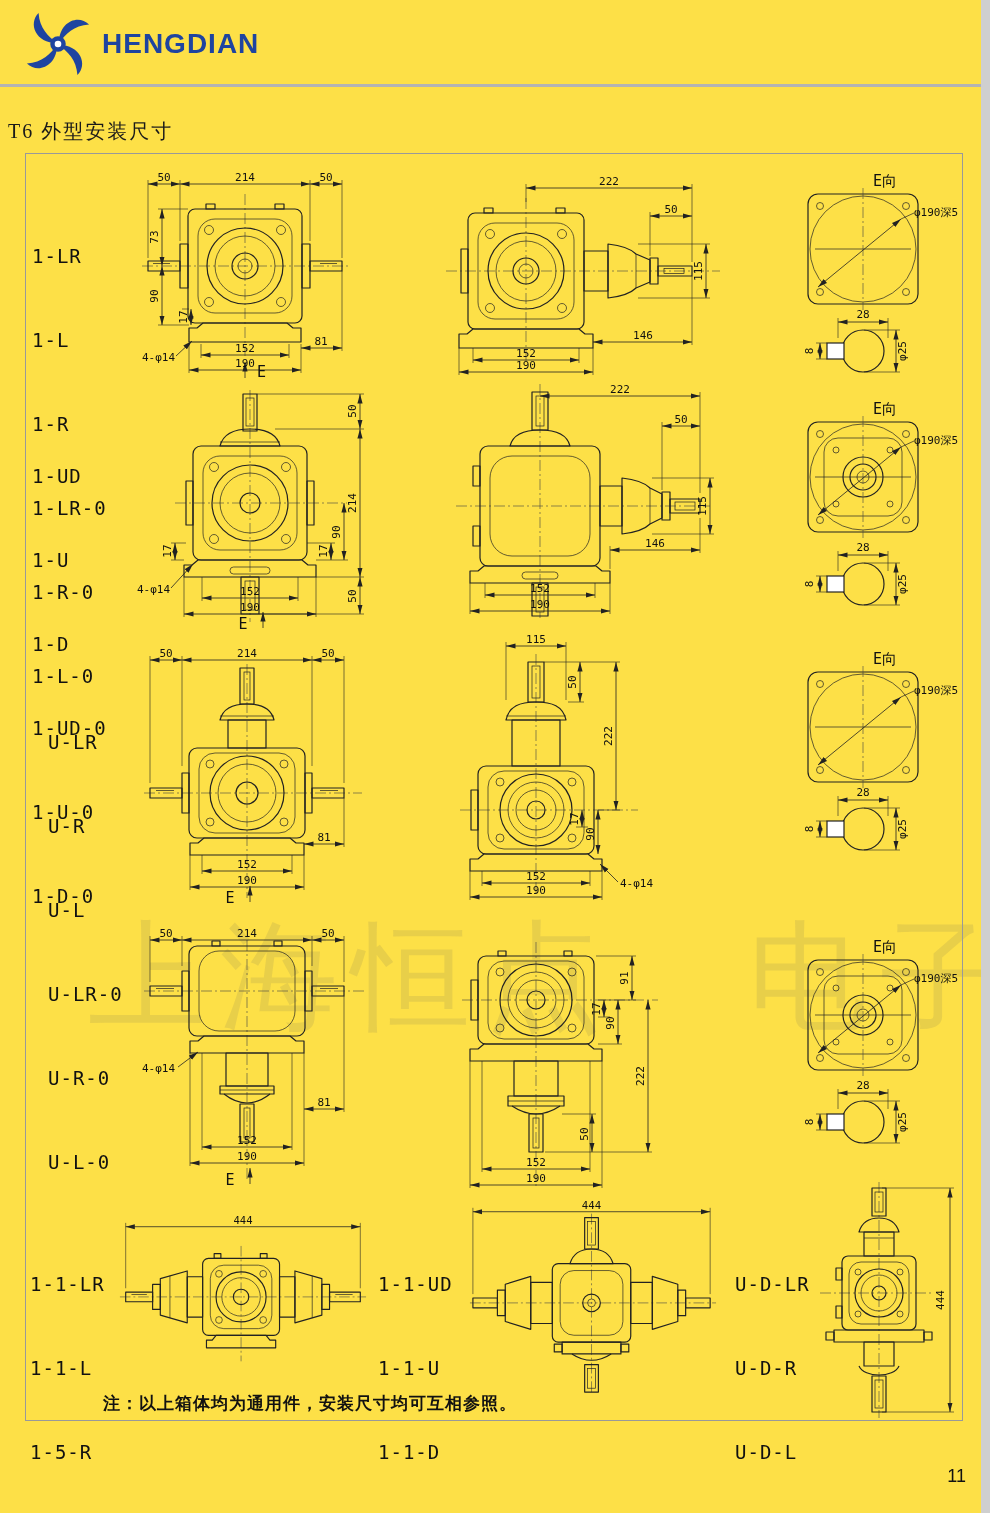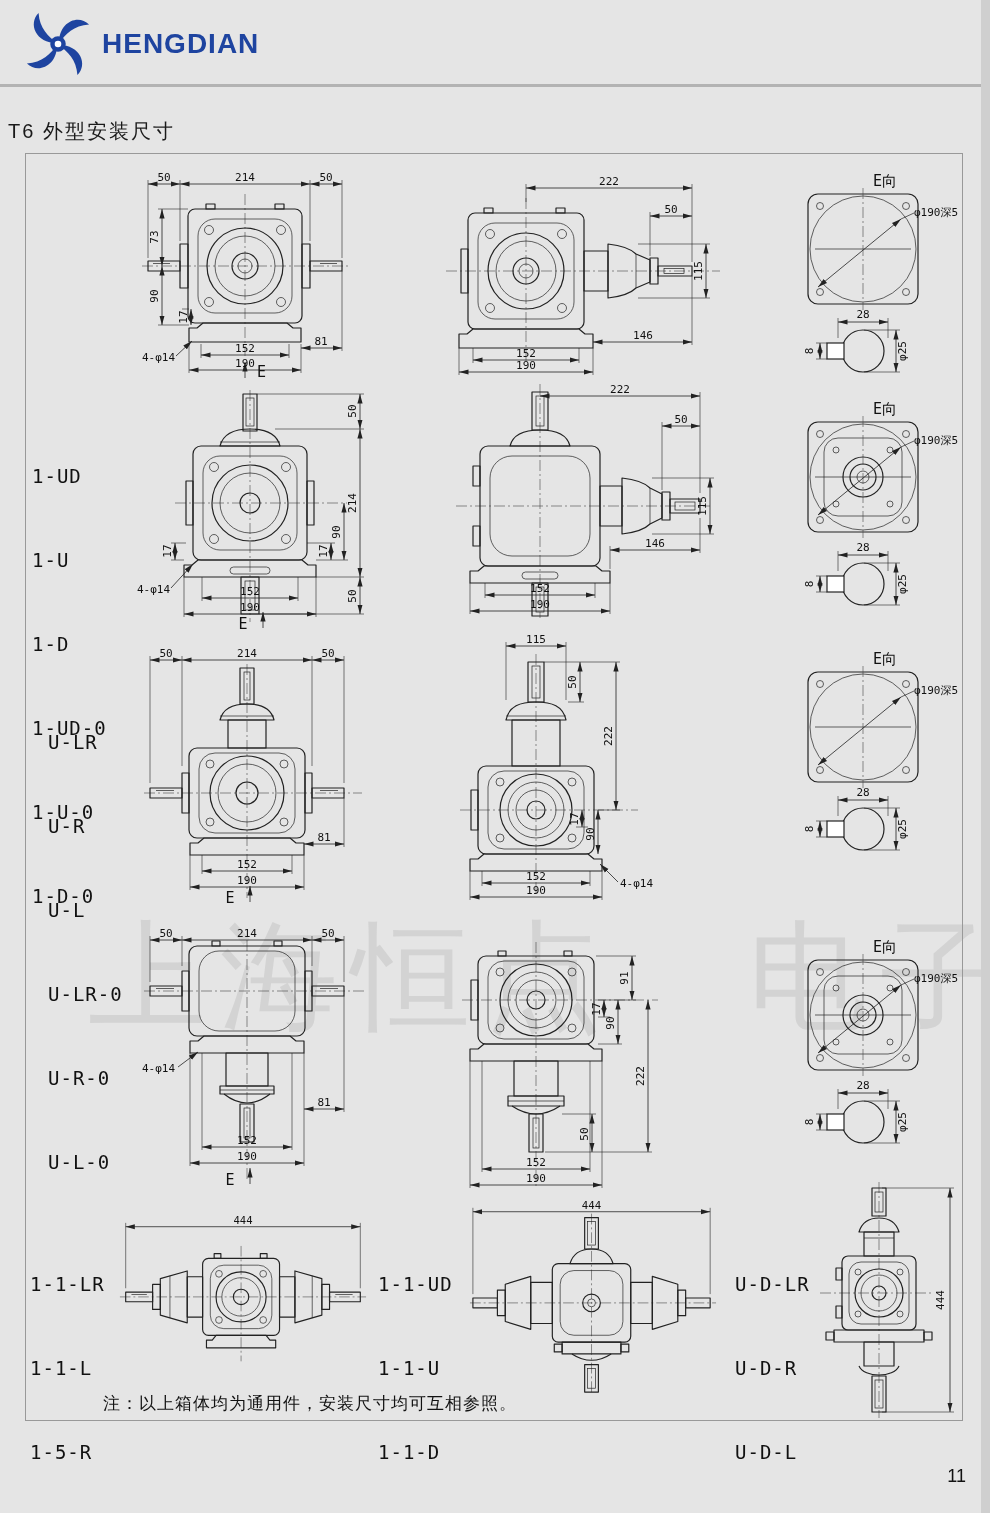--- a/index.html
+++ b/index.html
@@ -1,26 +1,26 @@
 <!DOCTYPE html>
 <html><head>
 <meta charset="utf-8">
 <style>
   html,body{margin:0;padding:0;background:#fff;}
-  #page{position:relative;width:990px;height:1513px;background:#e5e5e5;font-family:"Liberation Sans",sans-serif;overflow:hidden;}
+  #page{position:relative;width:990px;height:1513px;background:#fde047;font-family:"Liberation Sans",sans-serif;overflow:hidden;}
   .abs{position:absolute;}
   
   #brand{left:102px;top:28px;font-size:28px;font-weight:bold;letter-spacing:1px;color:#1e44a0;}
   #company{right:24px;top:30px;font-size:25px;font-weight:bold;color:#1e44a0;font-family:"Liberation Serif","DejaVu Serif",serif;}
   #hrule{left:0;top:84px;width:990px;height:3px;background:#b3b3b3;}
-  #title{left:8px;top:118px;font-size:20px;color:#1a1a1a;letter-spacing:2px;}
+  #title{left:8px;top:118px;font-size:20px;color:#1a1a1a;letter-spacing:2px;font-family:Liberation Serif, serif;}
   #panel{left:25px;top:153px;width:936px;height:1266px;border:1.5px solid #999;}
   #watermark{left:88px;top:898px;font-size:118px;letter-spacing:14px;color:rgba(90,90,90,0.13);font-family:"Liberation Serif","DejaVu Serif",serif;white-space:nowrap;z-index:0;}
   #scan-edge{left:981px;top:0;width:9px;height:1513px;background:#cfcfcf;}
-  #note{left:103px;top:1392px;font-size:17px;font-weight:400;color:#111;letter-spacing:1px;}
+  #note{left:103px;top:1392px;font-size:17px;font-weight:700;color:#111;letter-spacing:1px;}
   #pagenum{right:24px;top:1466px;font-size:18px;color:#111;}
   
   .vcol{font-family:"DejaVu Sans Mono",monospace;font-size:19px;line-height:28px;color:#111;letter-spacing:1px;white-space:pre;}
   
   svg.drw{position:absolute;overflow:visible;}
   .ln{fill:none;stroke:#222;stroke-width:1.2;stroke-linejoin:round;}
   .lnw{fill:#fff;stroke:#222;stroke-width:1.2;}
   .tn{fill:none;stroke:#222;stroke-width:0.7;}
   .cl{fill:none;stroke:#444;stroke-width:0.6;stroke-dasharray:11 3 2 3;}
   .dm{stroke:#222;stroke-width:0.8;fill:none;}
@@ -55,20 +55,28 @@
     <circle cx="35" cy="35" r="3.4" fill="#fff"></circle>
   </svg>
   <div class="abs" id="brand">HENGDIAN</div>
   <div class="abs" id="hrule"></div>
 
   <div class="abs" id="title">T6 外型安装尺寸</div>
 
   <div class="abs" id="watermark">上海恒点　电子样本</div>
   <div class="abs" id="panel"></div>
 
+  <div class="abs vcol" style="left:32px;top:186px">
+    <div>1-LR</div>
+    <div>1-L</div>
+    <div>1-R</div>
+    <div>1-LR-0</div>
+    <div>1-R-0</div>
+    <div>1-L-0</div>
+  </div>
 
   <svg class="drw" style="left:140px;top:170px" width="210" height="210" viewBox="0 0 210 210">
     <g>
       <line class="cl" x1="2" y1="96" x2="208" y2="96"></line>
         <line class="cl" x1="105" y1="24" x2="105" y2="186"></line>
       <rect class="ln" x="8" y="91" width="32" height="10"></rect>
         <line class="tn" x1="13" y1="93.5" x2="30" y2="93.5"></line>
       <rect class="ln" x="40" y="74" width="8" height="44"></rect>
         <rect class="ln" x="162" y="74" width="8" height="44"></rect>
       <rect class="ln" x="170" y="91" width="32" height="10"></rect>

